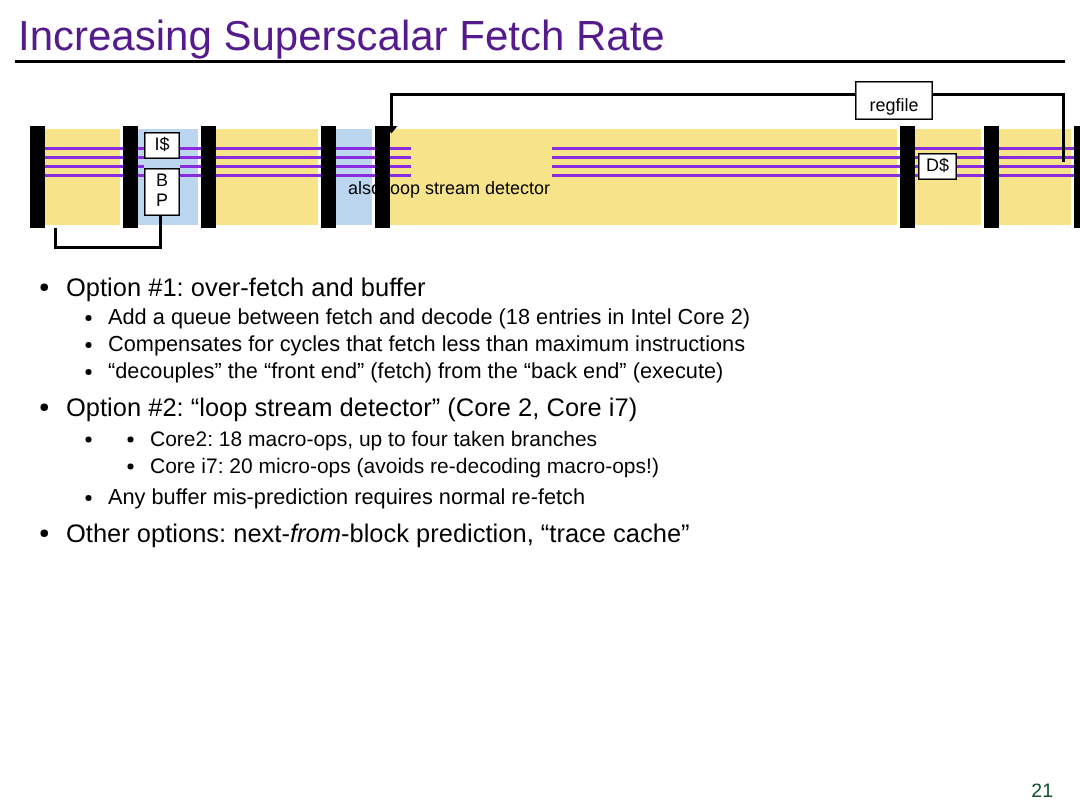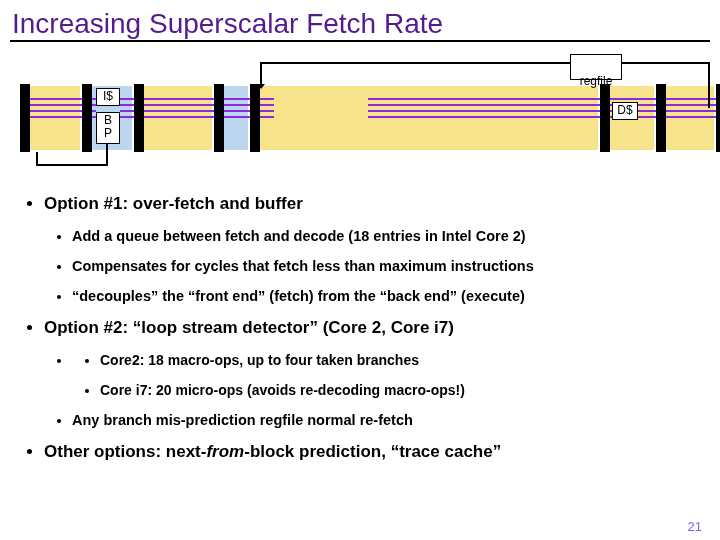--- a/index.html
+++ b/index.html
@@ -66,21 +66,21 @@
   .pr8 { left: 706px; }
 
   .box {
     position: absolute;
     border: 1px solid #000;
     background: #fff;
     font-size: 12px;
     text-align: center;
     line-height: 1.1;
   }
-  .regfile { left: 560px; top: 6px; width: 52px; height: 26px; padding-top: 20px; }
+  .regfile { left: 560px; top: 6px; width: 52px; height: 26px; padding-top: 9px; }
   .icache  { left: 86px; top: 40px; width: 24px; height: 18px; padding-top: 1px; }
   .bp      { left: 86px; top: 64px; width: 24px; height: 32px; padding-top: 1px; }
   .insnq   { left: 264px; top: 46px; width: 94px; height: 18px; padding-top: 1px; }
   .dcache  { left: 602px; top: 54px; width: 26px; height: 18px; padding-top: 1px; }
 
   .loop-label {
     position: absolute;
     left: 222px;
     top: 70px;
     font-size: 12px;
@@ -120,29 +120,29 @@
   .w-bp-h  { left: 26px;  top: 116px; width: 72px; height: 2px; }
   .w-bp-v2 { left: 26px;  top: 104px; width: 2px; height: 14px; }
 
   .content {
     padding: 2px 18px 0 26px;
     font-size: 17px;
   }
   .content ul { list-style: disc; padding-left: 18px; }
   .content ul ul { font-size: 14.5px; padding-left: 28px; margin-bottom: 6px; }
   .content ul ul ul { font-size: 14px; padding-left: 28px; }
-  .content li { margin: 14px 0; font-weight: bold; }
+  .content li { margin: 2px 0; }
   .ital { font-style: italic; }
 
   .pagenum {
     position: absolute;
     right: 18px;
     bottom: 6px;
     font-size: 13px;
-    color: #8b5cf6;
+    color: #14532d;
   }
 </style>
 </head>
 <body>
 
 <h1 class="title">Increasing Superscalar Fetch Rate</h1>
 <hr class="title-rule">
 
 <div class="diagram">
 
@@ -190,20 +190,21 @@
   <div class="pipereg pr6"></div>
   <div class="pipereg pr7"></div>
   <div class="pipereg pr8"></div>
 
   <div class="box regfile">regfile</div>
   <div class="box icache">I$</div>
   <div class="box bp">
     <span>B</span><br>
     <span>P</span>
   </div>
+  <div class="loop-label">also loop stream detector</div>
   <div class="box dcache">D$</div>
 </div>
 
 <div class="content">
   <ul>
     <li>
       <span>Option #1: over-fetch and buffer</span>
       <ul>
         <li>Add a queue between fetch and decode (18 entries in Intel Core 2)</li>
         <li>Compensates for cycles that fetch less than maximum instructions</li>
@@ -212,21 +213,21 @@
     </li>
     <li>
       <span>Option #2: “loop stream detector” (Core 2, Core i7)</span>
       <ul>
         <li>
           <ul>
             <li>Core2: 18 macro-ops, up to four taken branches</li>
             <li>Core i7: 20 micro-ops (avoids re-decoding macro-ops!)</li>
           </ul>
         </li>
-        <li>Any branch mis-prediction regfile normal re-fetch</li>
+        <li>Any buffer mis-prediction requires normal re-fetch</li>
       </ul>
     </li>
     <li>
       <span>Other options: next-</span><span class="ital">from</span><span>-block prediction, “trace cache”</span>
     </li>
   </ul>
 </div>
 
 <div class="pagenum">21</div>
 

